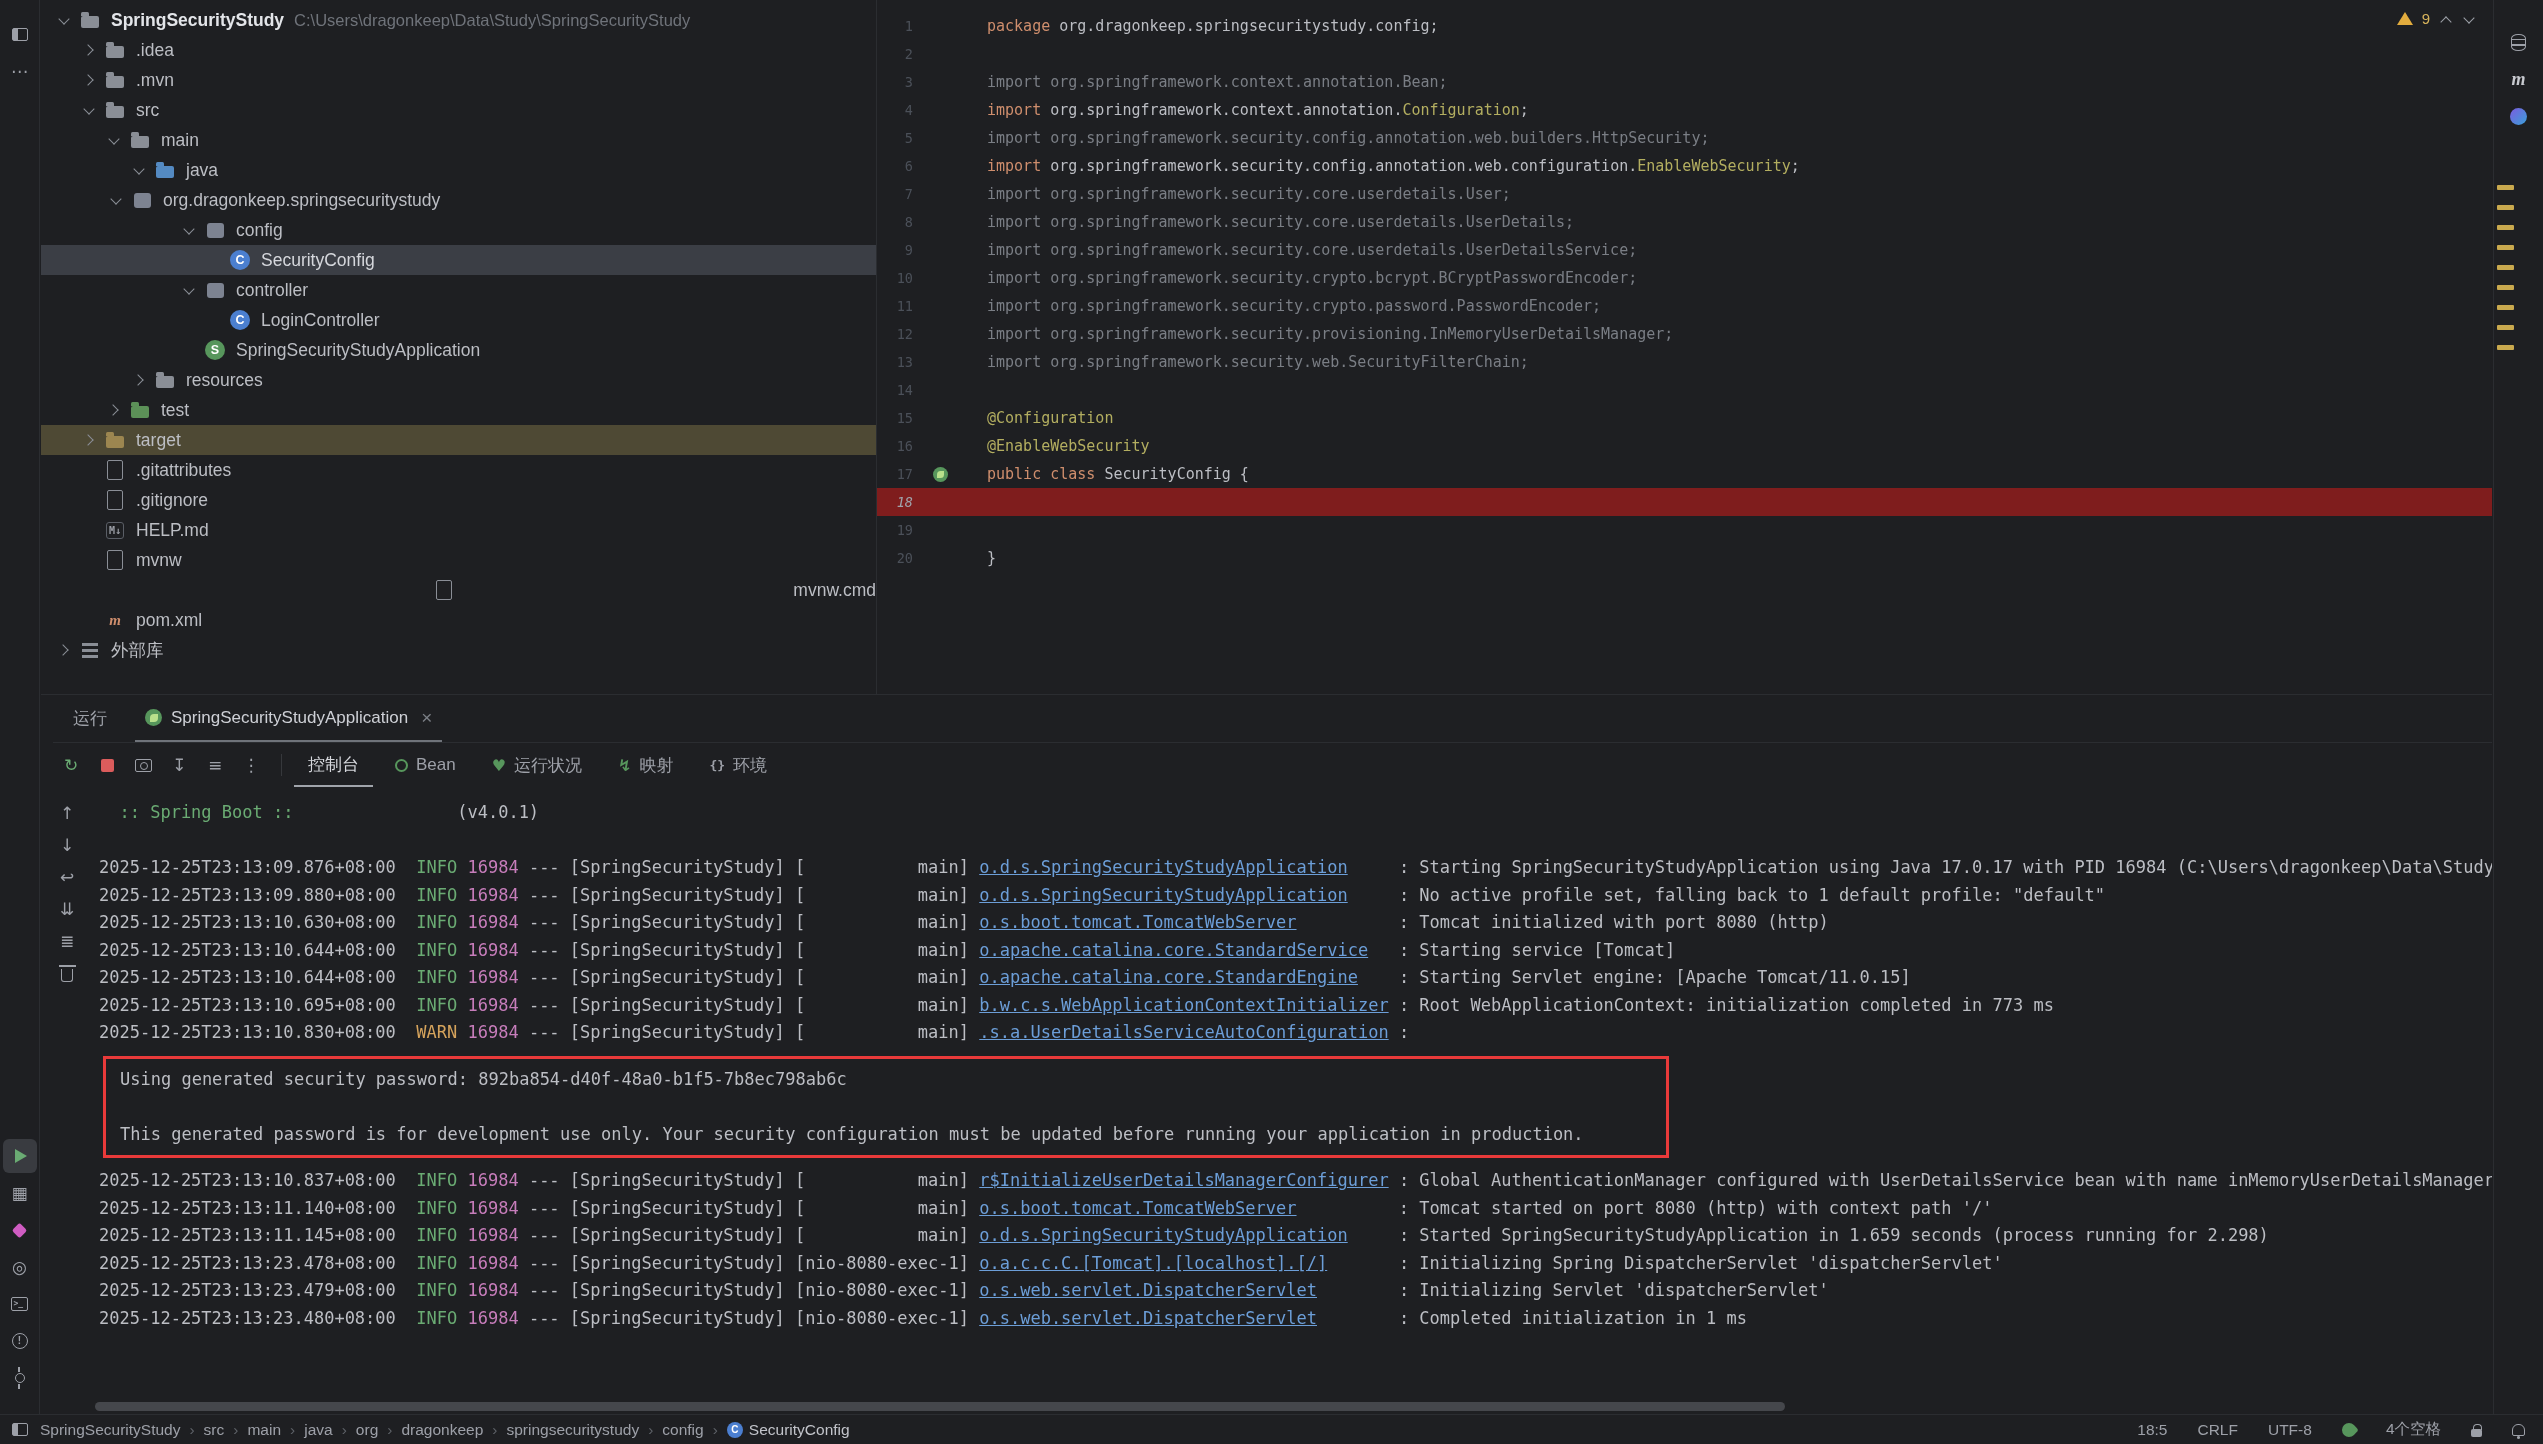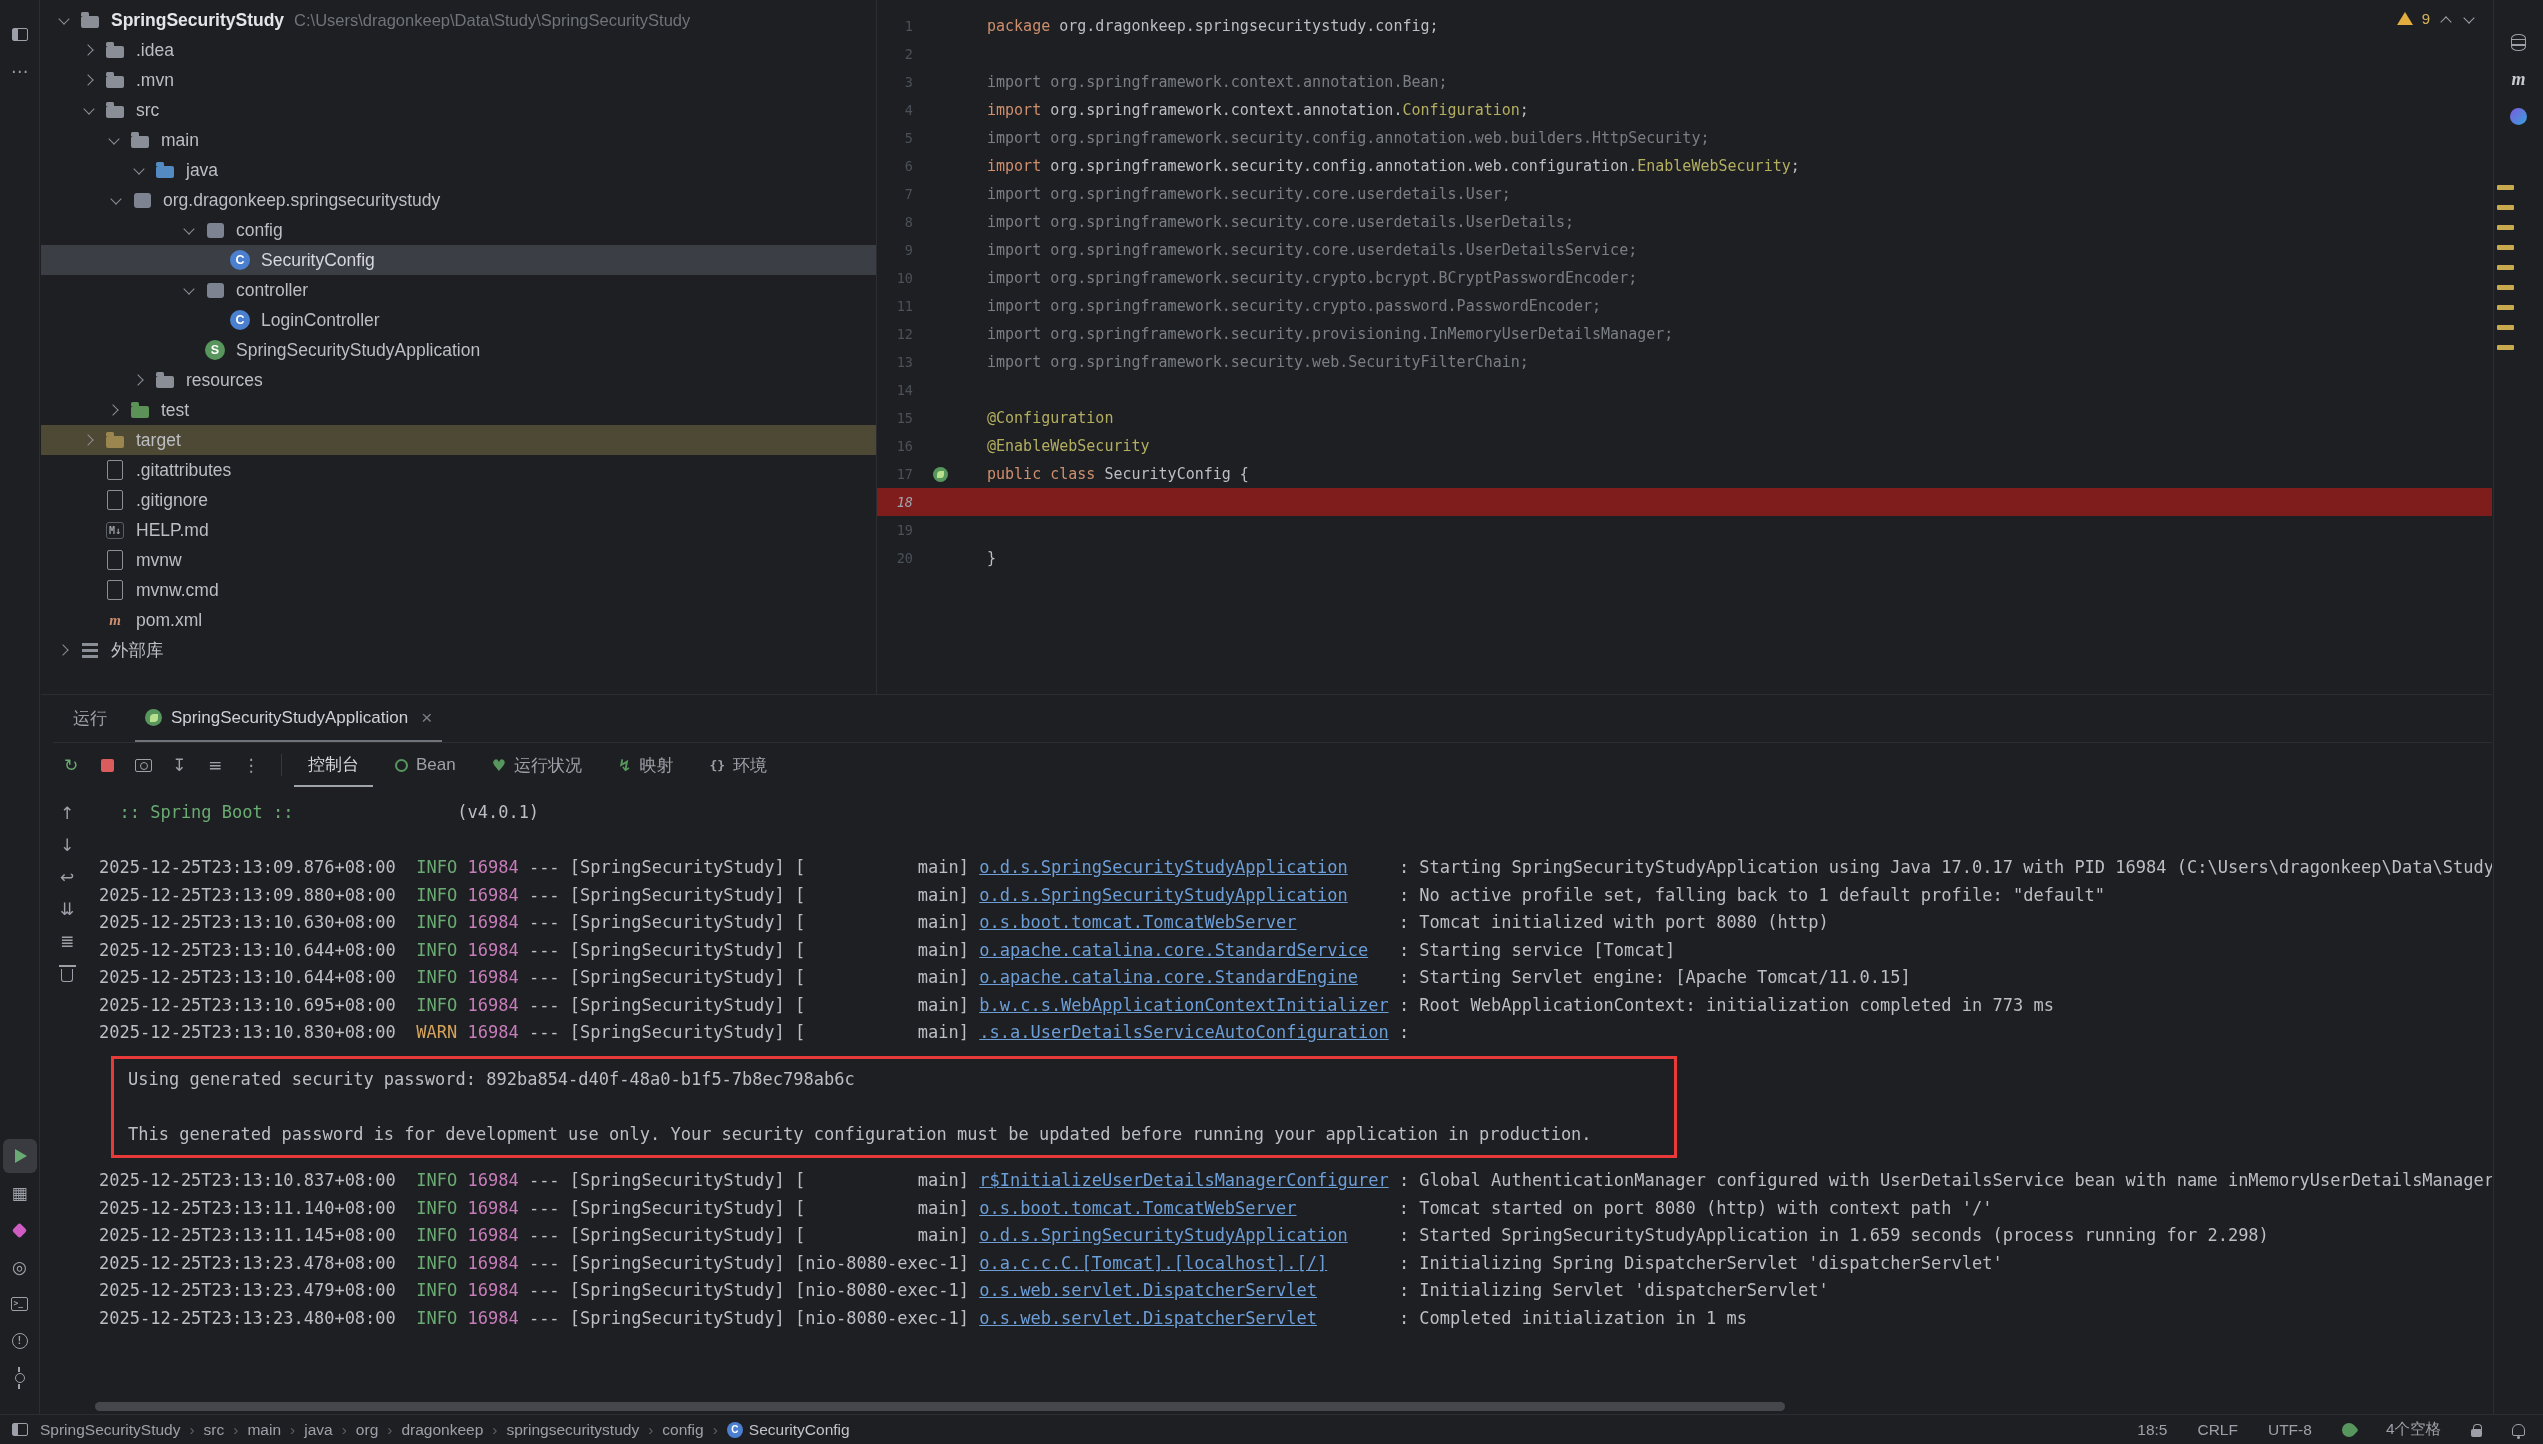--- a/index.html
+++ b/index.html
@@ -156,21 +156,21 @@
   #run-side .strip-btn { width:32px; height:30px; margin:1px auto; }
   #console { flex:1; padding:12px 0 0 6px; overflow:hidden;
              font-family:"DejaVu Sans Mono", monospace; font-size:17px; color:#bcbec4; }
   .c-line { height:27.5px; line-height:27.5px; white-space:pre; }
   .cdef { color:#bcbec4; }
   .lvl-info { color:#6aab73; }
   .lvl-warn { color:#d5a35c; }
   .cpid { color:#c77dbb; }
   .clink { color:#6c9ed8; text-decoration:underline; }
   .cbanner { color:#6aab73; }
-  #sec-box { border:3px solid #e93a3a; width:1566px; margin:9px 0 9px 12px; padding:7px 14px; }
+  #sec-box { border:3px solid #e93a3a; width:1566px; margin:9px 0 9px 4px; padding:7px 14px; }
   #run-hscroll { height:14px; position:relative; flex:none; }
   #run-hscroll .thumb { position:absolute; left:54px; top:2px; width:1690px; height:9px;
                         background:#45474c; border-radius:5px; }
 
   
   #status-bar { position:absolute; left:0; right:0; bottom:0; height:30px; background:#1e1f22;
                 border-top:1px solid #2b2d31; display:flex; align-items:center; padding:0 12px;
                 font-size:15.5px; color:#9da0a8; }
   #status-left { display:flex; align-items:center; gap:12px; }
   #breadcrumbs { display:flex; align-items:center; gap:9px; }
@@ -314,21 +314,21 @@
             <div class="tree-row" style="padding-left: 37px;">
               <span class="chev"></span>
               <span class="ti ti-markdown"></span>
               <span class="label">HELP.md</span>
             </div>
             <div class="tree-row" style="padding-left: 37px;">
               <span class="chev"></span>
               <span class="ti ti-file"></span>
               <span class="label">mvnw</span>
             </div>
-            <div class="tree-row" style="padding-left: 37px;">
+            <div class="tree-row" style="padding-left: 37px; justify-content: space-between;">
               <span class="chev"></span>
               <span class="ti ti-file"></span>
               <span class="label">mvnw.cmd</span>
             </div>
             <div class="tree-row" style="padding-left: 37px;">
               <span class="chev"></span>
               <span class="ti ti-maven"></span>
               <span class="label">pom.xml</span>
             </div>
             <div class="tree-row" style="padding-left: 12px;">

